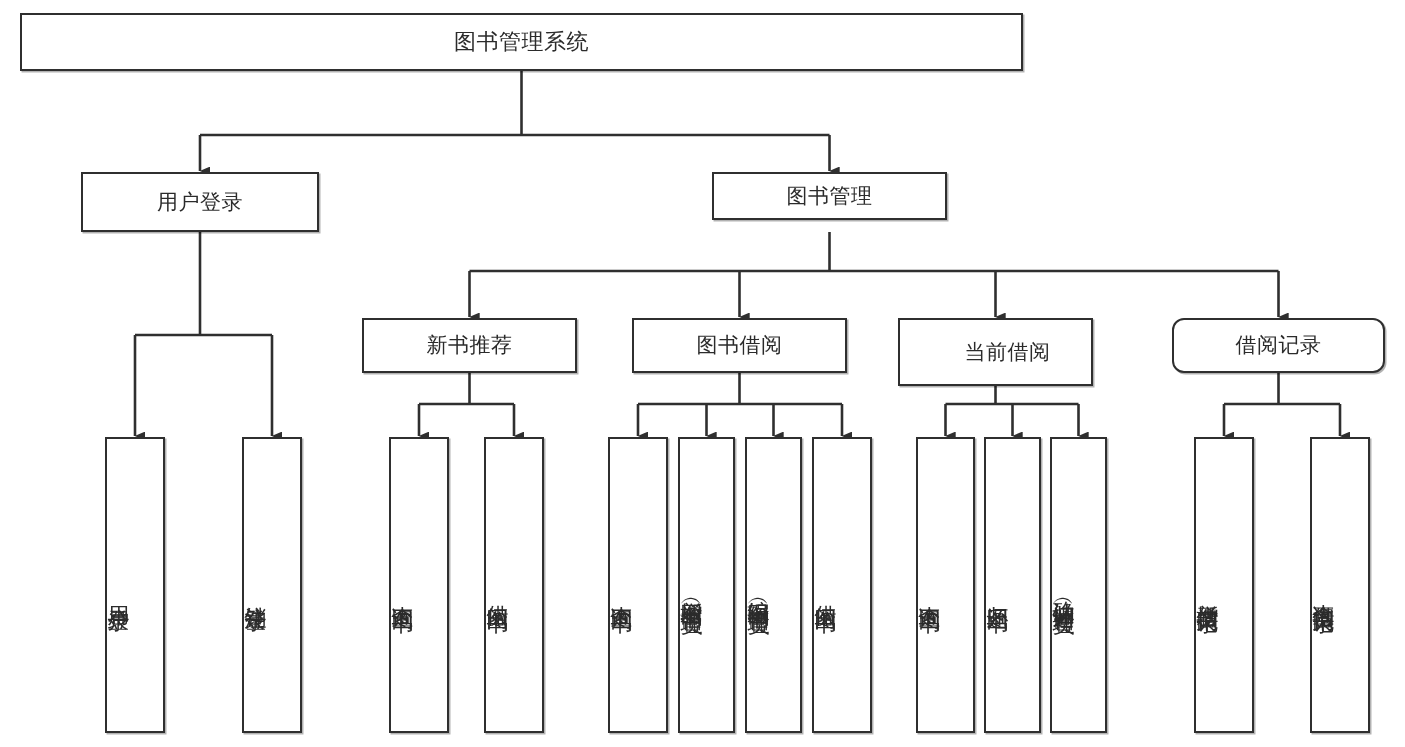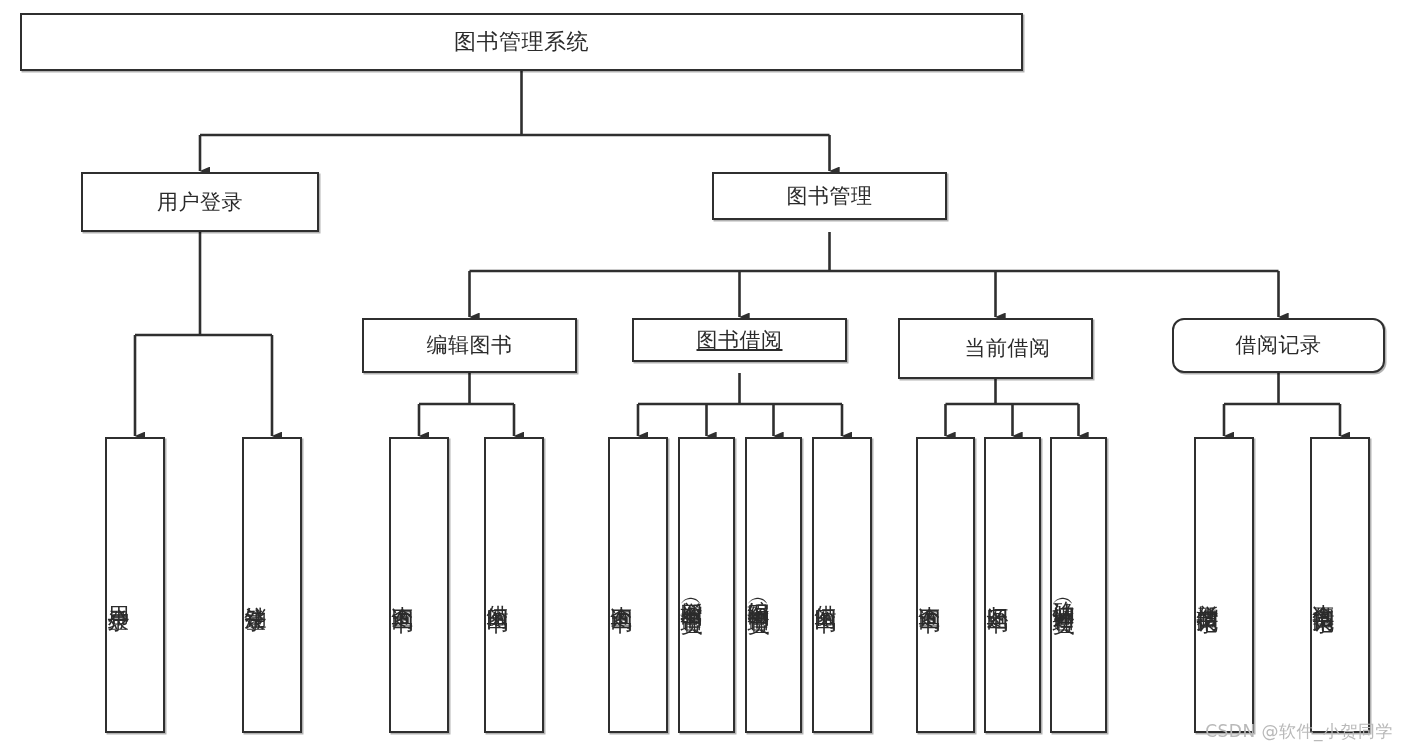--- a/index.html
+++ b/index.html
@@ -124,26 +124,26 @@
       <div class="node horiz root" style="left: 20px; top: 13px; width: 1003px; height: 58px;">
         <span class="lbl">图书管理系统</span>
       </div>
       <div class="node horiz" style="left: 81px; top: 172px; width: 238px; height: 60px;">
         <span class="lbl">用户登录</span>
       </div>
       <div class="node horiz" style="left: 712px; top: 172px; width: 235px; height: 48px;">
         <span class="lbl">图书管理</span>
       </div>
       <div class="node horiz" style="left: 362px; top: 318px; width: 215px; height: 55px;">
-        <span class="lbl">编辑图书</span>
+        <span class="lbl">新书推荐</span>
       </div>
-      <div class="node horiz" style="left: 632px; top: 318px; width: 215px; height: 44px; text-decoration: underline;">
+      <div class="node horiz" style="left: 632px; top: 318px; width: 215px; height: 55px;">
         <span class="lbl">图书借阅</span>
       </div>
-      <div class="node horiz" style="left: 898px; top: 318px; width: 195px; height: 61px; padding-left: 24px;">
+      <div class="node horiz" style="left: 898px; top: 318px; width: 195px; height: 68px; padding-left: 24px;">
         <span class="lbl">当前借阅</span>
       </div>
       <div class="node horiz" style="left: 1172px; top: 318px; width: 213px; height: 55px; border-radius: 12px;">
         <span class="lbl">借阅记录</span>
       </div>
       <div class="node vert" style="left: 105px; top: 437px; width: 60px; height: 296px;">
         <span class="lbl">用户登录</span>
       </div>
       <div class="node vert" style="left: 242px; top: 437px; width: 60px; height: 296px;">
         <span class="lbl">注销登录</span>
@@ -176,15 +176,14 @@
         <span class="lbl">确认归还（管理员）</span>
       </div>
       <div class="node vert" style="left: 1194px; top: 437px; width: 60px; height: 296px;">
         <span class="lbl">新增借阅记录</span>
       </div>
       <div class="node vert" style="left: 1310px; top: 437px; width: 60px; height: 296px;">
         <span class="lbl">查询借阅记录</span>
       </div>
     </div>
 
-  <div class="watermark">CSDN @软件_小贺同学</div>
 
 </div>
 
 </body></html>

